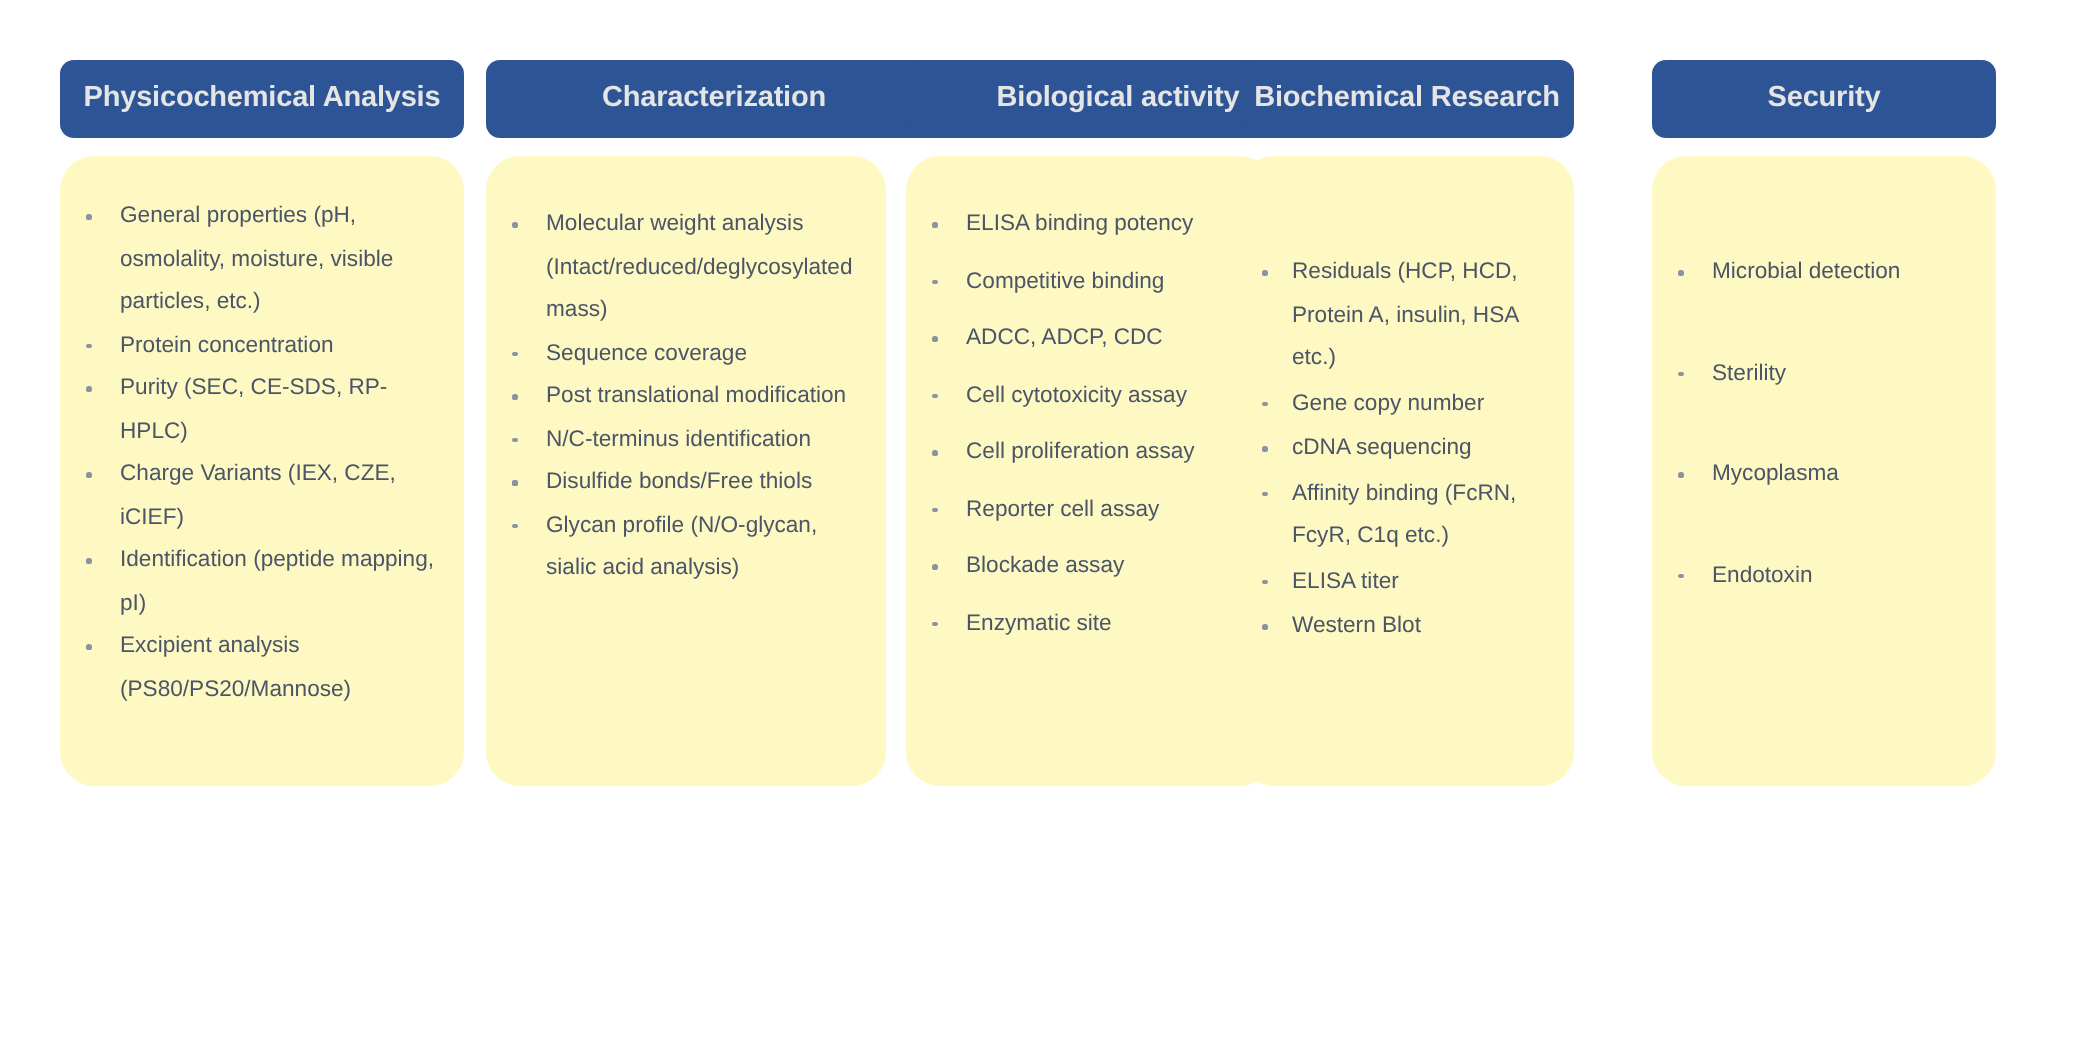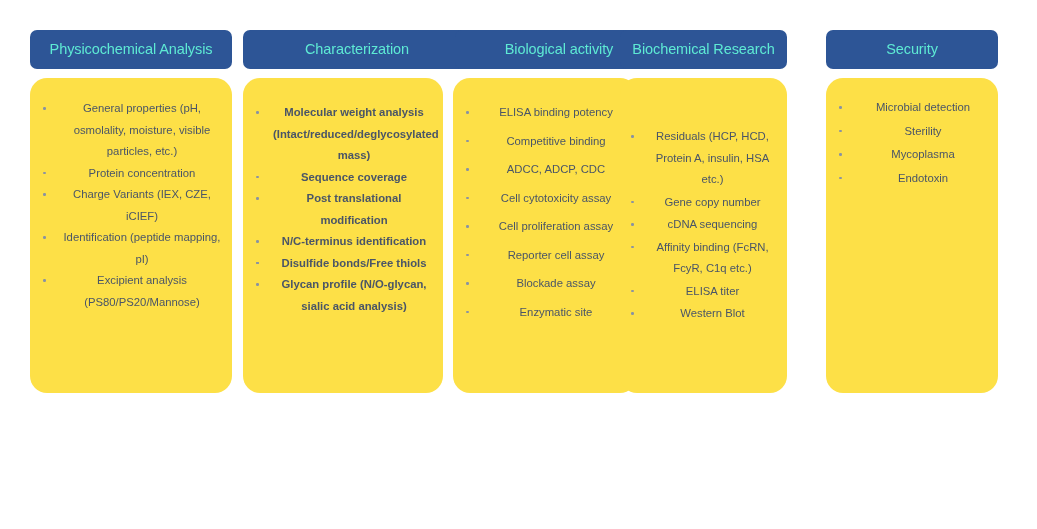--- a/index.html
+++ b/index.html
@@ -35,39 +35,38 @@
     height: 39px;
     background: #2d5596;
     border-radius: 7px;
     display: flex;
     align-items: center;
     justify-content: center;
     box-sizing: border-box;
     padding: 0 6px;
   }
   .col-header-label {
-    color: #5eead4;
+    color: #e5e5e5;
     font-size: 14.5px;
-    font-weight: normal;
+    font-weight: bold;
     letter-spacing: -0.1px;
     white-space: nowrap;
     line-height: 1;
   }
 
   
   .col-card {
     position: absolute;
     top: 78px;
     left: 0;
     height: 315px;
-    background: #fde047;
+    background: #fef9c3;
     border-radius: 17px;
     box-sizing: border-box;
     overflow: hidden;
-    text-align: center;
   }
 
   .bullet-list {
     list-style: none;
     margin: 0;
     padding: 0;
     position: absolute;
     left: 0;
     right: 0;
   }
@@ -89,21 +88,21 @@
     width: 2.6px;
     height: 2.6px;
     background: #8b93a1;
     border-radius: 50%;
   }
 
   
   .c1 { left: 30px;  width: 202px; }
   .c1 .col-card { width: 202px; }
   .c2 { left: 243px; width: 200px; }
-  .c2 .col-card { width: 200px; font-weight: bold; }
+  .c2 .col-card { width: 200px; }
   .c3 { left: 453px; width: 184px; }
   .c3 .col-card { width: 184px; }
   .c4 { left: 620px; width: 167px; }
   .c4 .col-card { width: 167px; }
   .c5 { left: 826px; width: 172px; }
   .c5 .col-card { width: 172px; }
 
   .c1 .col-header { width: 202px; }
   .c2 .col-header { width: 228px; }
   .c3 .col-header { width: 208px; left: 2px; }
@@ -112,41 +111,42 @@
 
   
   .c1 .bullet-list { top: 20px; }
   .c2 .bullet-list { top: 24px; }
   .c3 .bullet-list { top: 24px; }
   .c4 .bullet-list { top: 18px; margin-top: 30px; }
   .c5 .bullet-list { top: 19px; }
 
   
   .c3 .bullet-item { margin-bottom: 7px; }
-  .c5 .bullet-item { margin-bottom: 2px; }
+  .c5 .bullet-item { margin-bottom: 2px; margin-top: 29px; }
   .c4 .bullet-item { margin-bottom: 1px; }
   .c4 .bullet-item, .c4 .bullet-dot { }
   .c4 .bullet-item { padding-left: 26px; }
   .c4 .bullet-dot  { left: 11px; }
   .c5 .bullet-item { padding-left: 30px; }
   .c3 .bullet-item { padding-left: 30px; }
 </style>
 </head>
 <body>
 
 <div id="board">
 
   <div class="column c1">
     <div class="col-header">
       <span class="col-header-label">Physicochemical Analysis</span>
     </div>
     <div class="col-card">
       <ul class="bullet-list">
         <li class="bullet-item"><span class="bullet-dot"></span><span>General properties (pH, osmolality, moisture, visible particles, etc.)</span></li>
         <li class="bullet-item"><span class="bullet-dot"></span><span>Protein concentration</span></li>
+        <li class="bullet-item"><span class="bullet-dot"></span><span>Purity (SEC,  CE-SDS, RP-HPLC)</span></li>
         <li class="bullet-item"><span class="bullet-dot"></span><span>Charge Variants (IEX, CZE, iCIEF)</span></li>
         <li class="bullet-item"><span class="bullet-dot"></span><span>Identification (peptide mapping, pI)</span></li>
         <li class="bullet-item"><span class="bullet-dot"></span><span>Excipient analysis (PS80/PS20/Mannose)</span></li>
       </ul>
     </div>
   </div>
 
   <div class="column c2">
     <div class="col-header">
       <span class="col-header-label">Characterization</span>

